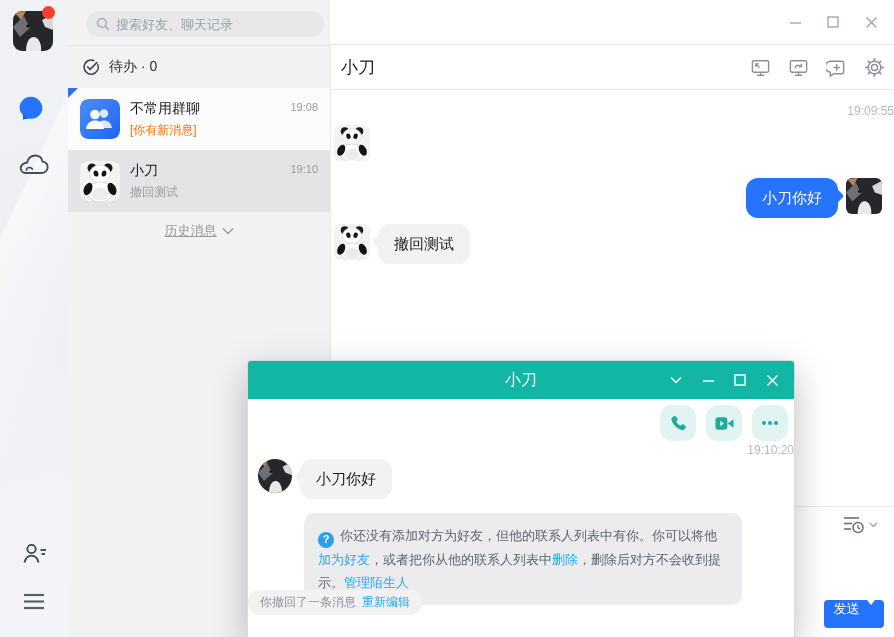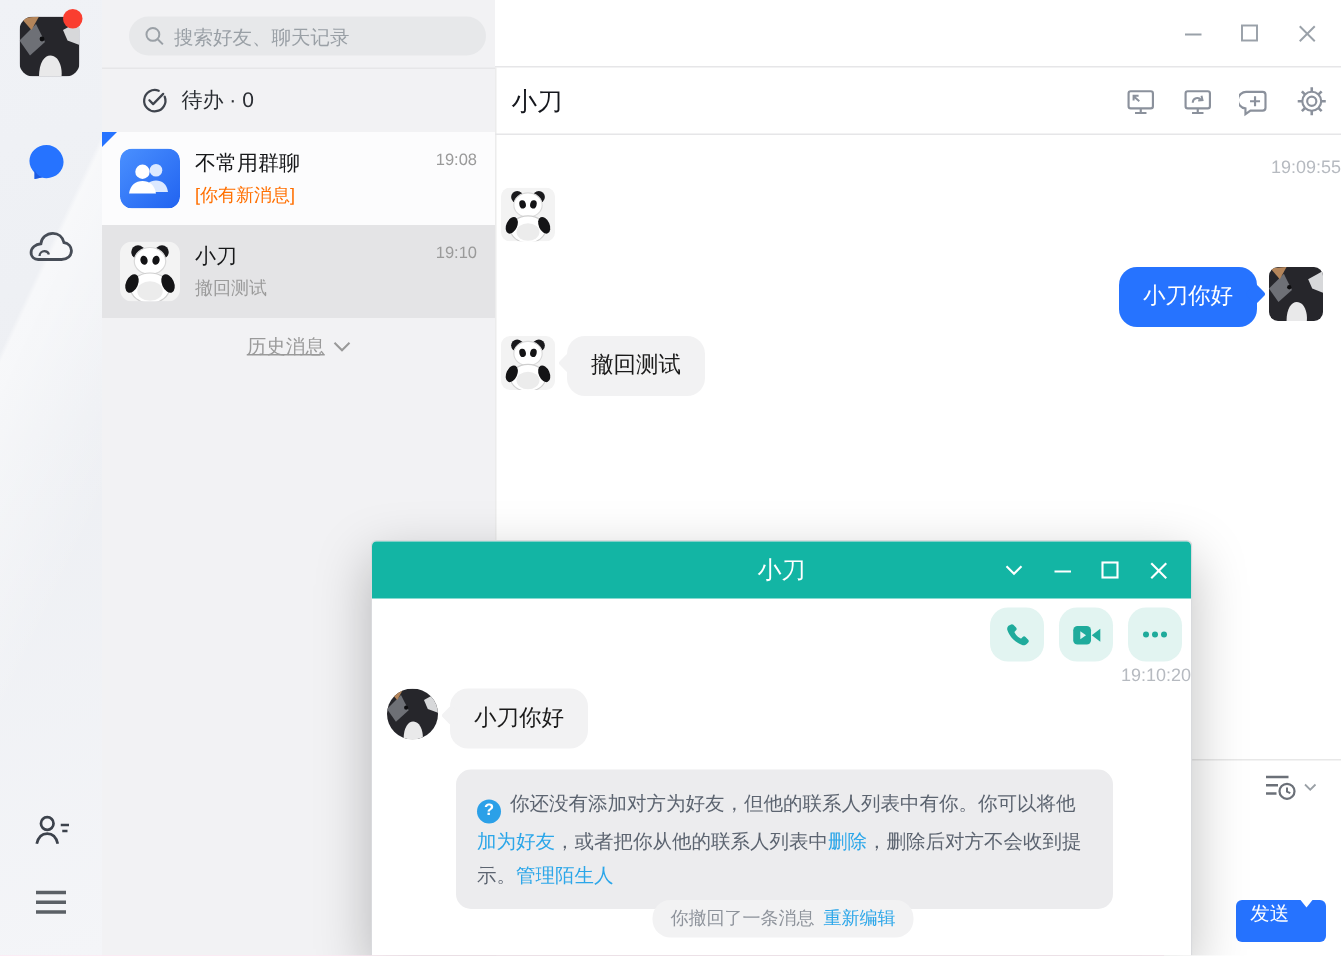--- a/index.html
+++ b/index.html
@@ -1,39 +1,39 @@
 <!DOCTYPE html>
 <html><head>
 <meta charset="utf-8">
 <style>
   * { margin:0; padding:0; box-sizing:border-box; }
   html,body { width:894px; height:637px; overflow:hidden; background:#fff;
     font-family:"Liberation Sans","DejaVu Sans",sans-serif; }
   .abs { position:absolute; }
-  #app { position:relative; width:776px; height:637px; background:#f9a8d4; }
+  #app { position:relative; width:776px; height:637px; background:#737373; }
 
   
   #sidebar { left:0; top:0; width:68px; height:637px;
     background:linear-gradient(165deg,#f0f2f6 0%,#edeff3 45%,#f4f5f8 100%); }
   #sidebar::before { content:""; position:absolute; inset:0;
     background:linear-gradient(115deg,rgba(255,255,255,0) 30%,rgba(255,255,255,.55) 31%,rgba(255,255,255,0) 62%); pointer-events:none; }
   #self-avatar { left:13px; top:11px; width:40px; height:40px; border-radius:9px; overflow:hidden; cursor:pointer; }
   #self-avatar svg { display:block; }
   #self-badge { left:42px; top:6px; width:13px; height:13px; border-radius:50%; background:#fa3e30; }
   .rail-icon { cursor:pointer; }
 
   
   #chatlist { left:68px; top:0; width:262px; height:637px; background:#f2f2f4; }
   #search-bar { left:18px; top:11px; width:238px; height:26px; border-radius:14px; background:#e7e8ea;
     display:flex; align-items:center; padding:0 10px; gap:6px; }
   #search-input { border:none; outline:none; background:transparent; width:180px; font-size:13px; color:#333;
     font-family:"Liberation Sans","DejaVu Sans",sans-serif; }
   #search-input::placeholder { color:#9aa0a6; }
   .hdiv { height:1px; background:#e6e6e8; }
-  #todo-row { left:12px; top:46px; width:262px; height:42px; display:flex; align-items:center; padding-left:14px; gap:9px; cursor:pointer; }
+  #todo-row { left:0; top:46px; width:262px; height:42px; display:flex; align-items:center; padding-left:14px; gap:9px; cursor:pointer; }
   #todo-label { font-size:14px; color:#2b2e33; }
   .chat-item { left:0; width:262px; height:62px; cursor:pointer; }
   #chat-item-0 { top:88px; background:#fcfcfd; }
   #chat-item-1 { top:150px; background:#e4e4e6; }
   .flag-corner { left:0; top:0; width:0; height:0;
     border-top:10px solid #2673ff; border-right:10px solid transparent; }
   .item-avatar { left:12px; top:11px; width:40px; height:40px; border-radius:8px; overflow:hidden; }
   .item-title { left:62px; top:12px; font-size:14px; color:#17181a; white-space:nowrap; }
   .item-sub { left:62px; top:34px; font-size:12px; color:#9b9b9b; white-space:nowrap; }
   .item-sub.alert { color:#ff6f00; }
@@ -92,21 +92,21 @@
   .call-btn { width:36px; height:36px; border-radius:12px; background:#e2f4f1;
     display:flex; align-items:center; justify-content:center; cursor:pointer; }
   #popup-ts { left:0; top:82px; }
   #popup-msg-row { position:absolute; left:10px; top:98px; display:flex; align-items:flex-start; }
   #popup-avatar { width:34px; height:34px; border-radius:50%; overflow:hidden; flex:none; cursor:pointer; }
   #popup-notice { left:56px; top:152px; width:438px; background:#ececee; border-radius:10px;
     padding:11px 14px; font-size:13px; line-height:23px; color:#5c6470; }
   .q-icon { display:inline-flex; width:16px; height:16px; border-radius:50%; background:#2ba0e8; color:#fff;
     font-size:11px; font-weight:bold; align-items:center; justify-content:center; margin-right:6px; vertical-align:-3px; }
   .notice-link { color:#2ba6e9; cursor:pointer; }
-  #popup-recall-row { left:0; top:239px; width:548px; display:flex; justify-content:center; }
+  #popup-recall-row { left:0; top:229px; width:548px; display:flex; justify-content:flex-start; }
   #recall-pill { background:#f2f2f3; border-radius:12px; padding:4px 12px; font-size:12px; color:#8e939b;
     display:flex; gap:6px; white-space:nowrap; }
   #recall-link { color:#2ba6e9; cursor:pointer;font-family:Liberation Serif, serif; }
 </style>
 </head>
 <body>
 
 <div id="app">
 
   <div id="sidebar" class="abs">

